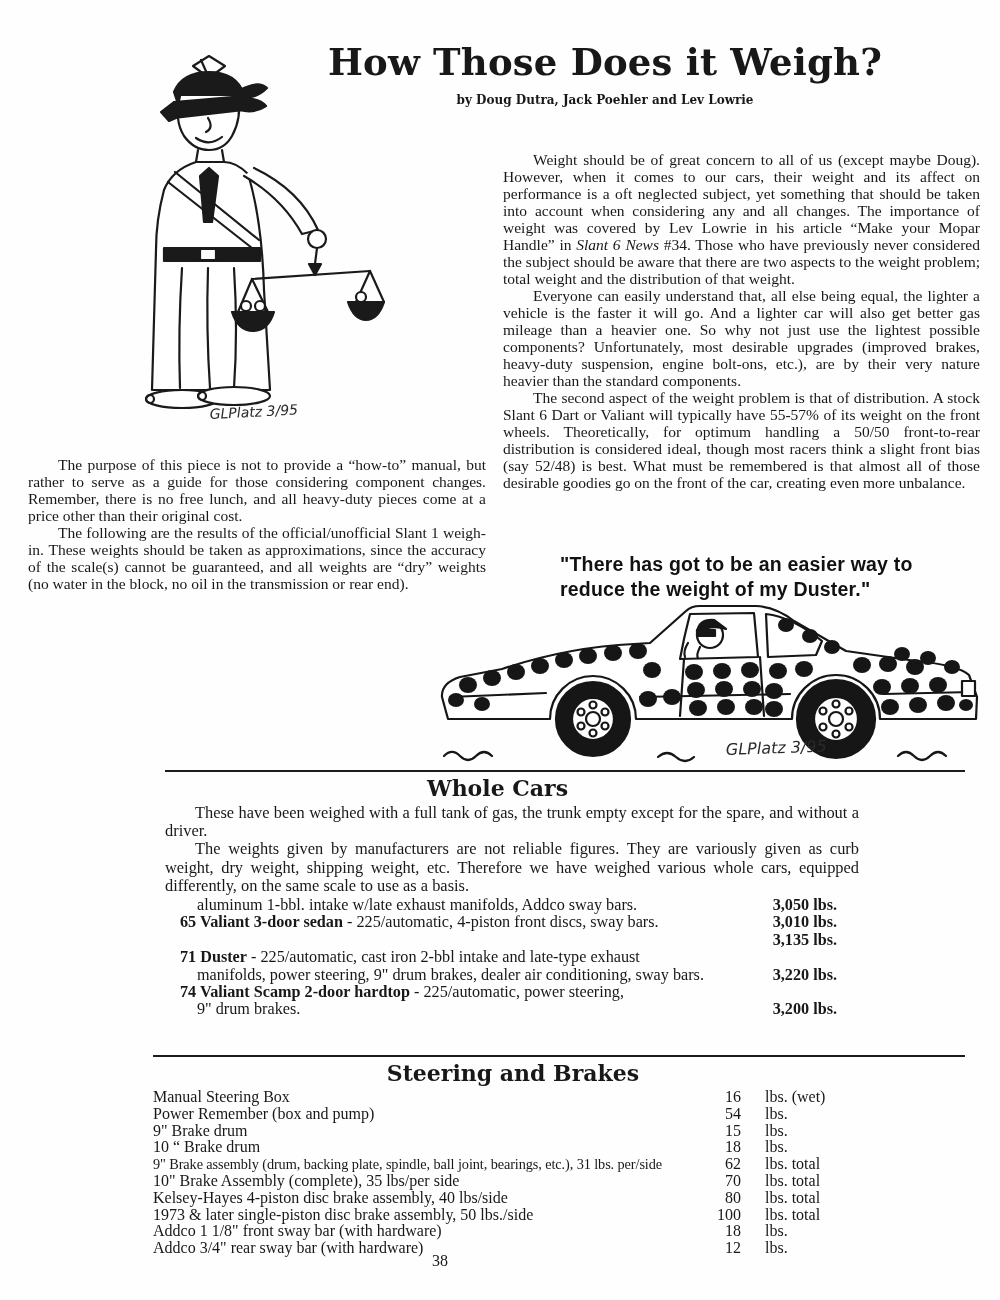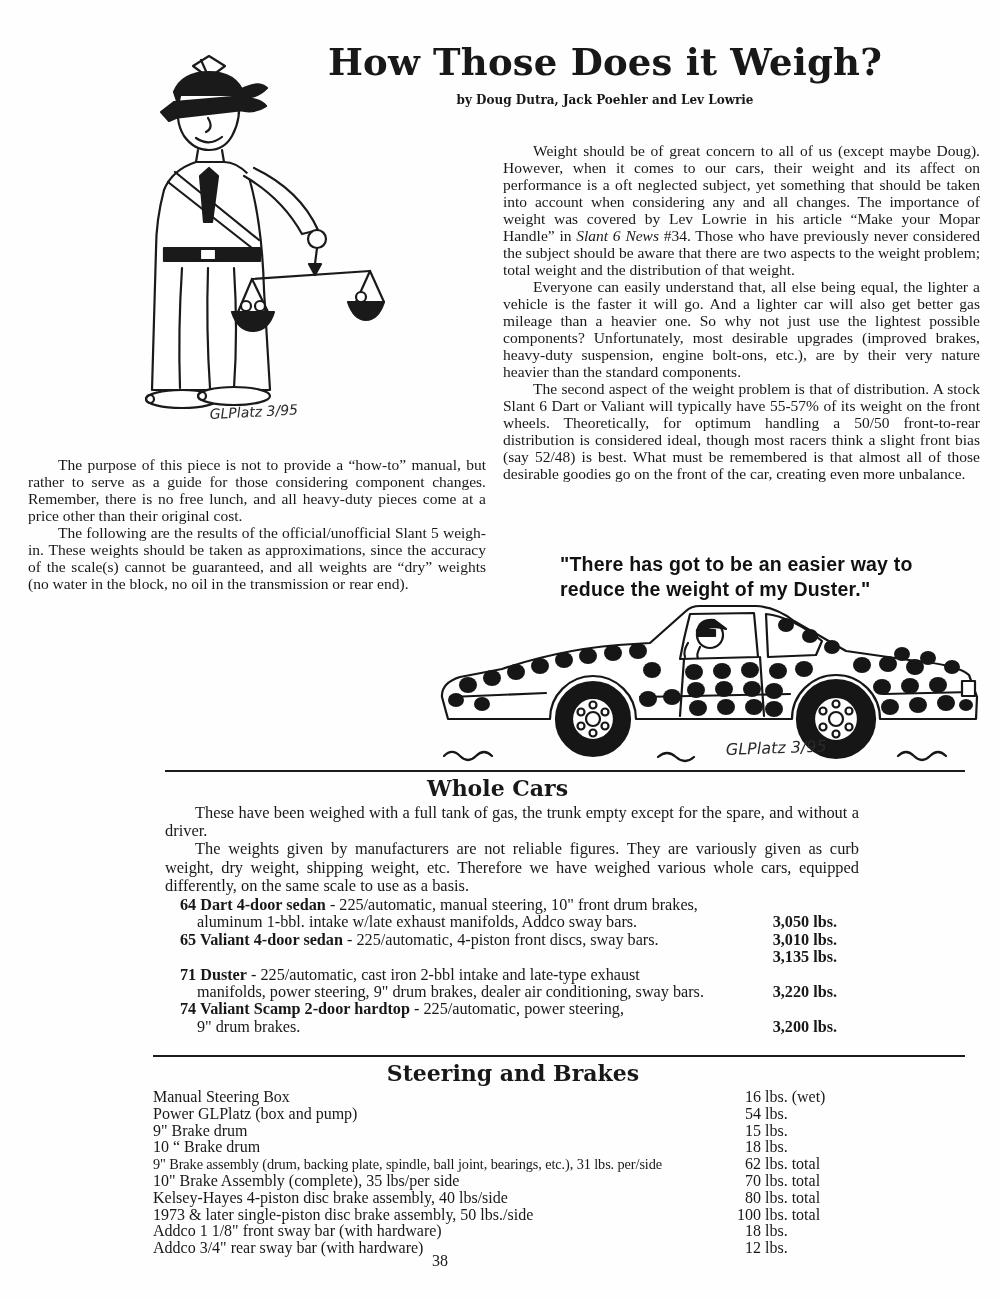--- a/index.html
+++ b/index.html
@@ -8,21 +8,21 @@
 
   .header { position:absolute; left:315px; top:40px; width:580px; text-align:center; }
   .title { font-family:"DejaVu Serif", serif; font-weight:bold; font-size:37px; letter-spacing:0.2px; }
   .byline { font-family:"DejaVu Serif", serif; font-weight:bold; font-size:12px; margin-top:9px; }
 
   .illo-justice { position:absolute; left:112px; top:50px; width:275px; height:372px; }
   .illo-car { position:absolute; left:438px; top:597px; width:546px; height:172px; }
 
   .col { font-size:15.5px; line-height:17px; text-align:justify; }
   .col p { margin:0; text-indent:30px; }
-  .col-right { position:absolute; left:503px; top:142px; width:477px; }
+  .col-right { position:absolute; left:503px; top:151px; width:477px; }
   .col-left  { position:absolute; left:28px;  top:456px; width:458px; }
 
   .quote { position:absolute; left:560px; top:552px; font-family:"Liberation Sans", sans-serif;
            font-weight:bold; font-size:19.5px; line-height:25px; letter-spacing:0.2px; color:#111; }
 
   .rule { border:none; border-top:2.5px solid #1b1b1b; margin:0; }
   .sec-heading { font-family:"DejaVu Serif", serif; font-weight:bold; font-size:22px; text-align:center; margin:3px 0; }
 
   .section-wc { position:absolute; left:165px; top:770px; width:800px; }
   .section-wc .sec-heading { width:665px; }
@@ -30,21 +30,21 @@
   .wc-list { margin:2px 0 0 15px; width:657px; font-size:16.2px; line-height:17.4px; }
   .wc-entry { display:flex; align-items:flex-end; }
   .wc-desc { width:578px; }
   .wc-line1, .wc-line2 { white-space:nowrap; }
   .wc-line2 { margin-left:17px; }
   .wc-weight { flex:1; text-align:right; font-weight:bold; white-space:nowrap; }
 
   .section-sb { position:absolute; left:153px; top:1055px; width:812px; }
   .section-sb .sec-heading { width:720px; }
   .sb-list { margin-top:2px; width:700px; font-size:16px; line-height:16.8px; }
-  .sb-row { display:flex; }
+  .sb-row { display:flex;gap:20px; }
   .sb-label { flex:1; white-space:nowrap; overflow:visible; }
   .sb-row:nth-child(5) .sb-label { font-size:14.3px; letter-spacing:-0.1px; }
   .sb-num { width:34px; text-align:right; white-space:nowrap; }
   .sb-unit { width:88px; margin-left:4px; white-space:nowrap; }
 
   .page-num { position:absolute; left:0; top:1252px; width:880px; text-align:center; font-size:16px; }
 
   .sig { font-family:"DejaVu Sans", sans-serif; font-style:italic; fill:#2a2a2a; }
 </style>
 </head>
@@ -97,21 +97,21 @@
   </div>
 
   <div class="col col-right">
     <p><span>Weight should be of great concern to all of us (except maybe Doug).  However, when it comes to our cars, their weight and its affect on performance is a oft neglected subject, yet something that should be taken into account when considering any and all changes.  The importance of weight was covered by Lev Lowrie in his article “Make your Mopar Handle” in </span><i>Slant 6 News</i><span> #34.  Those who have previously never considered the subject should be aware that there are two aspects to the weight problem; total weight and the distribution of that weight.</span></p>
     <p>Everyone can easily understand that, all else being equal, the lighter a vehicle is the faster it will go.  And a lighter car will also get better gas mileage than a heavier one.  So why not just use the lightest possible components?  Unfortunately, most desirable upgrades (improved brakes, heavy-duty suspension, engine bolt-ons, etc.), are by their very nature heavier than the standard components.</p>
     <p>The second aspect of the weight problem is that of distribution.  A stock Slant 6 Dart or Valiant will typically have 55-57% of its weight on the front wheels.  Theoretically, for optimum handling a 50/50 front-to-rear distribution is considered ideal, though most racers think a slight front bias (say 52/48) is best.  What must be remembered is that almost all of those desirable goodies go on the front of the car, creating even more unbalance.</p>
   </div>
 
   <div class="col col-left">
     <p>The purpose of this piece is not to provide a “how-to” manual, but rather to serve as a guide for those considering component changes.  Remember, there is no free lunch, and all heavy-duty pieces come at a price other than their original cost.</p>
-    <p>The following are the results of the official/unofficial Slant 5 weigh-in.  These weights should be taken as approximations, since the accuracy of the scale(s) cannot be guaranteed, and all weights are “dry” weights (no water in the block, no oil in the transmission or rear end).</p>
+    <p>The following are the results of the official/unofficial Slant 1 weigh-in.  These weights should be taken as approximations, since the accuracy of the scale(s) cannot be guaranteed, and all weights are “dry” weights (no water in the block, no oil in the transmission or rear end).</p>
   </div>
 
   <div class="quote">
     <div>"There has got to be an easier way to</div>
     <div>reduce the weight of my Duster."</div>
   </div>
 
   <svg class="illo-car" viewBox="0 0 546 172">
     <g stroke="#161616" stroke-width="2.2" fill="none" stroke-linecap="round" stroke-linejoin="round">
       <path d="M6,159 q8,-8 16,0 t16,0 t16,0"></path>
@@ -196,28 +196,27 @@
   </svg>
 
   <div class="section-wc">
     <hr class="rule">
     <div class="sec-heading">Whole Cars</div>
     <p class="wc-text">These have been weighed with a full tank of gas, the trunk empty except for the spare, and without a driver.</p>
     <p class="wc-text">The weights given by manufacturers are not reliable figures.  They are variously given as curb weight, dry weight, shipping weight, etc.  Therefore we have weighed various whole cars, equipped differently, on the same scale to use as a basis.</p>
     <div class="wc-list">
       <div class="wc-entry">
         <div class="wc-desc">
-          <div class="wc-line1"><b>64 Dart 4-door sedan</b><span> - 225/automatic, manual steering, 10" front drum brakes,</span></div>
           <div class="wc-line2">aluminum 1-bbl. intake w/late exhaust manifolds, Addco sway bars.</div>
         </div>
         <div class="wc-weight">3,050 lbs.</div>
       </div>
       <div class="wc-entry">
         <div class="wc-desc">
-          <div class="wc-line1"><b>65 Valiant 4-door sedan</b><span> - 225/automatic, 4-piston front discs, sway bars.</span></div>
+          <div class="wc-line1"><b>65 Valiant 3-door sedan</b><span> - 225/automatic, 4-piston front discs, sway bars.</span></div>
           <div class="wc-line2"></div>
         </div>
         <div class="wc-weight">3,010 lbs.</div>
       </div>
       <div class="wc-entry">
         <div class="wc-weight">3,135 lbs.</div>
       </div>
       <div class="wc-entry">
         <div class="wc-desc">
           <div class="wc-line1"><b>71 Duster</b><span> - 225/automatic, cast iron 2-bbl intake and late-type exhaust</span></div>
@@ -238,21 +237,21 @@
   <div class="section-sb">
     <hr class="rule">
     <div class="sec-heading">Steering and Brakes</div>
     <div class="sb-list">
       <div class="sb-row">
           <span class="sb-label">Manual Steering Box</span>
           <span class="sb-num">16</span>
           <span class="sb-unit">lbs. (wet)</span>
         </div>
       <div class="sb-row">
-          <span class="sb-label">Power GLPlatz (box and pump)</span>
+          <span class="sb-label">Power Remember (box and pump)</span>
           <span class="sb-num">54</span>
           <span class="sb-unit">lbs.</span>
         </div>
       <div class="sb-row">
           <span class="sb-label">9" Brake drum</span>
           <span class="sb-num">15</span>
           <span class="sb-unit">lbs.</span>
         </div>
       <div class="sb-row">
           <span class="sb-label">10 “ Brake drum</span>

